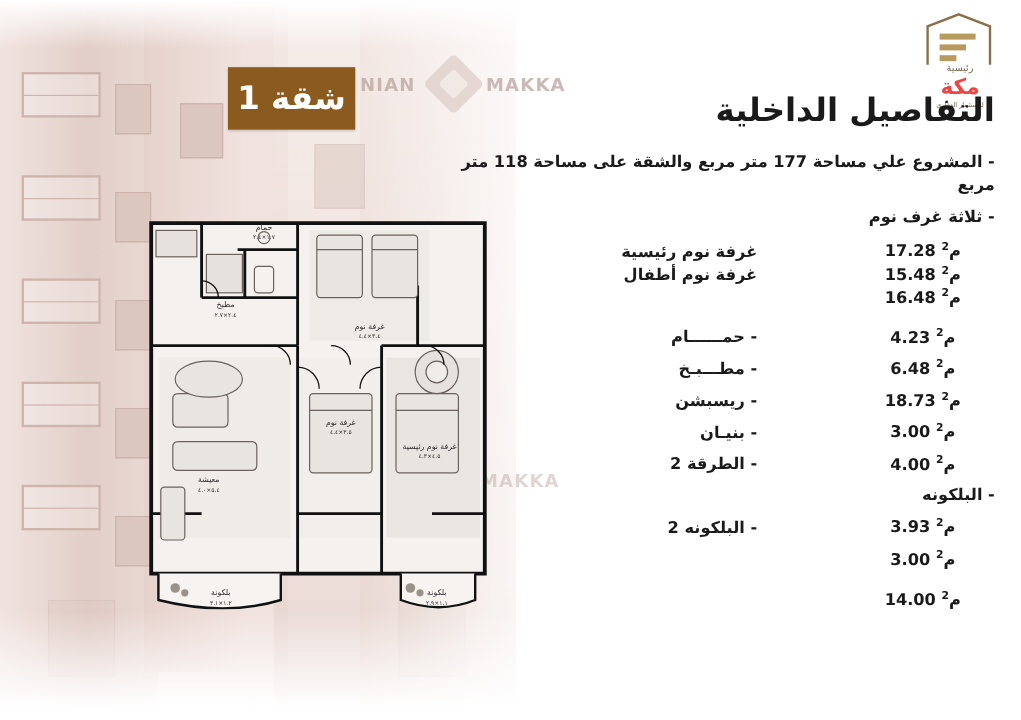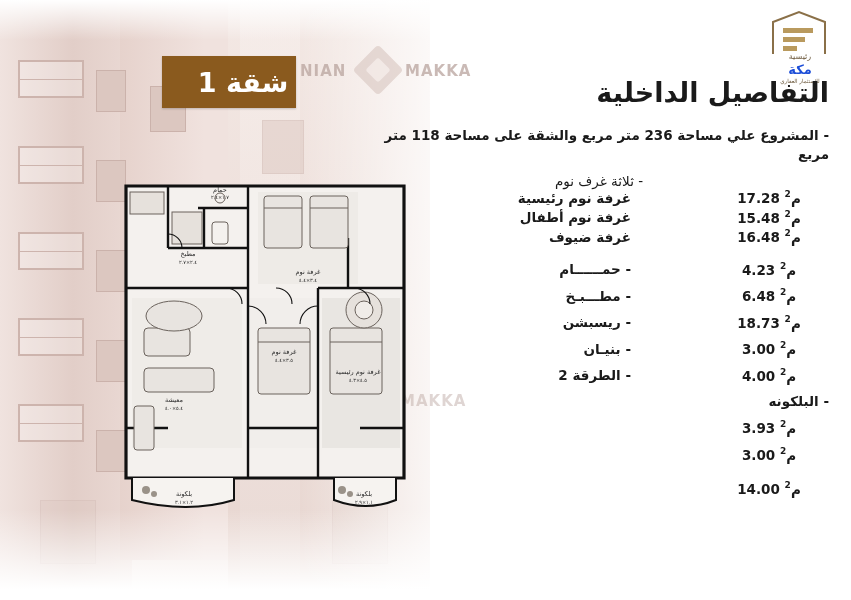--- a/index.html
+++ b/index.html
@@ -129,21 +129,20 @@
     position: absolute;
     right: 555px;
     top: 56px;
     width: 106px;
     height: 52px;
     background: #8a5a1e;
     display: flex;
     align-items: center;
     justify-content: center;
     box-shadow: 0 1px 2px rgba(0,0,0,.2);
-    padding-left: 28px;
   }
   .badge span {
     color: #ffffff;
     font-size: 27px;
     font-weight: bold;
     letter-spacing: 0;
     line-height: 1;
   }
 
   
@@ -157,21 +156,21 @@
   .logo-name {
     position: absolute;
     right: 8px;
     top: 52px;
     text-align: center;
     width: 86px;
     font-size: 8px;
     color: #6d5a3e;
     line-height: 1.25;
   }
-  .logo-name .big { font-size: 13px; font-weight: bold; color: #1d4ed8; }
+  .logo-name .big { font-size: 18px; font-weight: bold; color: #ef4444; }
   .logo-name .sub { font-size: 5.5px; letter-spacing: .5px; }
 
   
   .panel {
     position: absolute;
     right: 22px;
     top: 78px;
     width: 460px;
     text-align: right;
     color: #1a1a1a;
@@ -183,23 +182,22 @@
     line-height: 1.1;
   }
   .panel-sub {
     font-size: 13.5px;
     font-weight: bold;
     margin: 0 0 10px 0;
     line-height: 1.4;
   }
   .panel-sub2 {
     font-size: 13.5px;
-    font-weight: normal;
-    margin: 0 0 0 0;
-    text-align: center;
+    font-weight: bold;
+    margin: 0 0 12px 0;
   }
   .rows { width: 100%; }
   .row {
     display: flex;
     flex-direction: row;
     align-items: baseline;
     justify-content: flex-start;
     margin-bottom: 3px;
     font-size: 13.5px;
     font-weight: bold;
@@ -393,36 +391,35 @@
     </svg>
   </div>
   <div class="logo-name">
     <div>رئيسية</div>
     <div class="big">مكة</div>
     <div class="sub">للاستثمار العقاري</div>
   </div>
 
   <div class="panel">
     <h1 class="panel-title">التفاصيل الداخلية</h1>
-    <p class="panel-sub">- المشروع علي مساحة 236 متر مربع  والشقة على مساحة 118 متر مربع</p>
+    <p class="panel-sub">- المشروع علي مساحة 177 متر مربع  والشقة على مساحة 118 متر مربع</p>
     <p class="panel-sub2">- ثلاثة غرف نوم</p>
 
     <div class="rows">
 
       <div class="row">
         <div class="val"><span>17.28 م</span><sup>2</sup></div>
         <div class="lbl">غرفة نوم رئيسية</div>
       </div>
       <div class="row">
         <div class="val"><span>15.48 م</span><sup>2</sup></div>
         <div class="lbl">غرفة نوم أطفال</div>
       </div>
       <div class="row">
         <div class="val"><span>16.48 م</span><sup>2</sup></div>
-        <div class="lbl">غرفة ضيوف</div>
       </div>
 
       <div class="gap"></div>
 
       <div class="row">
         <div class="val"><span>4.23 م</span><sup>2</sup></div>
         <div class="lbl">- حمــــــام</div>
       </div>
       <div class="gap-sm"></div>
       <div class="row">
@@ -444,20 +441,21 @@
         <div class="val"><span>4.00 م</span><sup>2</sup></div>
         <div class="lbl">- الطرقة 2</div>
       </div>
       <div class="gap-sm"></div>
       <div class="row">
         <div class="lbl">- البلكونه</div>
       </div>
       <div class="gap-sm"></div>
       <div class="row">
         <div class="val"><span>3.93 م</span><sup>2</sup></div>
+        <div class="lbl">- البلكونه 2</div>
       </div>
       <div class="gap-sm"></div>
       <div class="row">
         <div class="val"><span>3.00 م</span><sup>2</sup></div>
       </div>
 
       <div class="row total">
         <div class="val"><span>14.00 م</span><sup>2</sup></div>
       </div>
 

